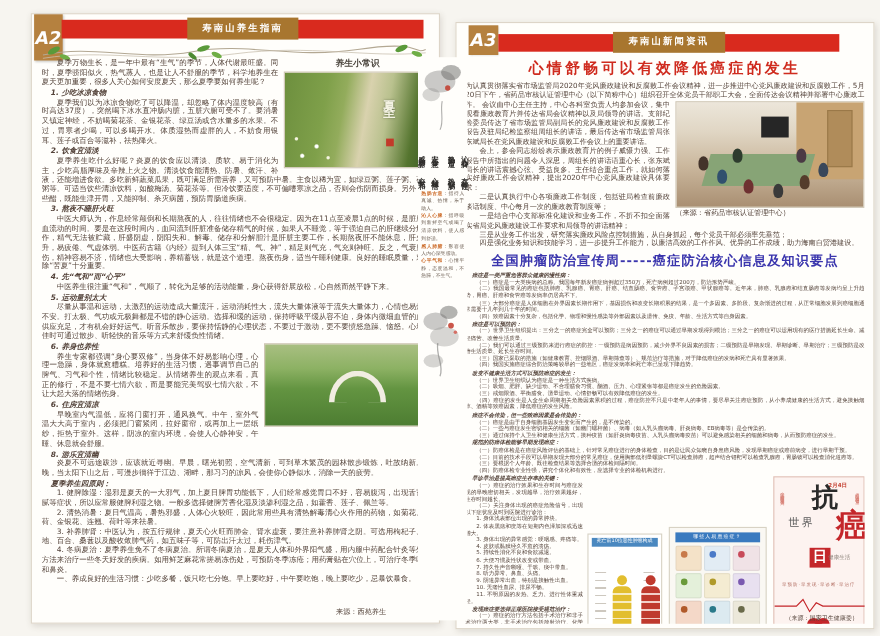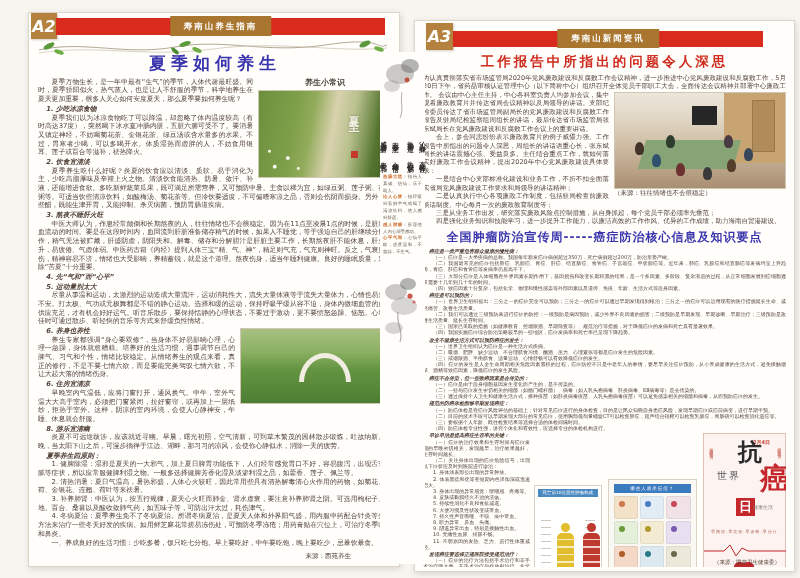--- a/index.html
+++ b/index.html
@@ -110,59 +110,59 @@
        color:#2e2c2a;letter-spacing:1.5px;}
   .idm-gap{width:4px;}
   .spine-notes{margin:12px 3px 0;font-size:4.4px;line-height:1.55;color:#6a5c50;text-align:justify;}
   .spine-notes b{color:#cc6a28;}
   .vine-wrap{position:absolute;}
 </style>
 </head>
 <body>
 
 <div class="page" id="page-left">
-  <div class="code-box" style="left:2px;top:0;width:26px;height:26px;">A2</div>
+  <div class="code-box" style="left:2px;top:0;width:26px;height:42px;">A2</div>
   <div class="banner" style="left:27px;top:5px;right:14px;">
     <div class="banner-box">寿南山养生指南</div>
   </div>
   <div class="vine-wrap" style="left:6px;top:23px;width:356px;height:24px;">
     <svg width="356" height="24" viewBox="0 0 356 24">
       <path d="M4,14 C50,4 90,20 140,11 S230,18 290,9 S340,14 352,9" stroke="#b3a893" fill="none" stroke-width="1"></path>
       <path d="M4,17 C60,8 110,22 178,13 S300,17 352,12" stroke="#c8bfae" fill="none" stroke-width="0.7"></path>
       <ellipse cx="14" cy="10" rx="6" ry="2.6" fill="#5a9a3a" transform="rotate(-28 14 10)"></ellipse>
       <ellipse cx="24" cy="16" rx="5" ry="2.2" fill="#6fae46" transform="rotate(20 24 16)"></ellipse>
       <ellipse cx="150" cy="8" rx="6" ry="2.4" fill="#5a9a3a" transform="rotate(-18 150 8)"></ellipse>
       <ellipse cx="162" cy="14" rx="5" ry="2.2" fill="#6fae46" transform="rotate(24 162 14)"></ellipse>
       <ellipse cx="140" cy="15" rx="4.5" ry="2" fill="#4d8a32" transform="rotate(40 140 15)"></ellipse>
       <ellipse cx="330" cy="8" rx="6" ry="2.6" fill="#5a9a3a" transform="rotate(-24 330 8)"></ellipse>
       <ellipse cx="344" cy="13" rx="5" ry="2.2" fill="#6fae46" transform="rotate(18 344 13)"></ellipse>
     </svg>
   </div>
 
   <div class="content b1" id="pl-content">
-    <h1 class="main-title">夏季如何养生</h1>
 
     <div class="tips-float">
       <div class="tips-label">养生小常识</div>
       <div class="photo photo-xiazhi">
         <span class="xiazhi-text">夏至</span>
         <span class="xiazhi-seal"></span>
       </div>
     </div>
 
     <p class="bp">夏季万物生长，是一年中最有“生气”的季节，人体代谢最旺盛。同时，夏季骄阳似火，热气蒸人，也是让人不舒服的季节，科学地养生在夏天更加重要，很多人关心如何安度夏天，那么夏季要如何养生呢？</p>
 
     <div>
         <div class="sec-h">1. 少吃冰凉食物</div>
         <p class="bp">夏季我们以为冰凉食物吃了可以降温，却忽略了体内温度较高（有时高达37度），突然喝下冰水直冲肠内脏，五脏六腑可受不了。要消暑又镇定神经，不妨喝菊花茶、金银花茶、绿豆汤或含水量多的水果。不过，胃寒者少喝，可以多喝开水。体质湿热而虚胖的人，不妨食用银耳、莲子或百合等滋补，祛热降火。</p>
         <div class="sec-h">2. 饮食宜清淡</div>
         <p class="bp">夏季养生吃什么好呢？炎夏的饮食应以清淡、质软、易于消化为主，少吃高脂厚味及辛辣上火之物。清淡饮食能清热、防暑、敛汗、补液，还能增进食欲。多吃新鲜蔬菜瓜果，既可满足所需营养，又可预防中暑。主食以稀为宜，如绿豆粥、莲子粥、荷叶粥等。可适当饮些清凉饮料，如酸梅汤、菊花茶等。但冷饮要适度，不可偏嗜寒凉之品，否则会伤阴而损身。另外，吃些醋，既能生津开胃，又能抑制、杀灭病菌，预防胃肠道疾病。</p>
         <div class="sec-h">3. 熬夜不睡肝火旺</div>
         <p class="bp">中医大师认为，作息经常颠倒和长期熬夜的人，往往情绪也不会很稳定。因为在11点至凌晨1点的时候，是脏腑气血流动的时间。要是在这段时间内，血回流到肝脏准备储存精气的时候，如果人不睡觉，等于强迫自己的肝继续分解工作，精气无法被贮藏，肝盛阴虚，阴阳失和。解毒、储存和分解胆汁是肝脏主要工作，长期熬夜肝不能休息，肝火上升，易疲倦、气虚体弱。中医药古籍《内经》提到人体三宝“精、气、神”，精足则气充，气充则神旺。反之，气衰则神伤，精神容易不济，情绪也大受影响，养精蓄锐，就是这个道理。熬夜伤身，适当午睡利健康。良好的睡眠质量，对解除“苦夏”十分重要。</p>
         <div class="sec-h">4. 先“气和”而“心平”</div>
+        <p class="bp">中医养生很注重“气和”，气顺了，转化为足够的活动能量，身心获得舒展放松，心自然而然平静下来。</p>
         <div class="sec-h">5. 运动量别太大</div>
         <p class="bp">尽量从事温和运动，太激烈的运动造成大量流汗，运动消耗性大，流失大量体液等于流失大量体力，心情也易烦躁不安。打太极、气功或元极舞都是不错的静心运动。选择和缓的运动，保持呼吸平缓从容不迫，身体内微细血管的血液供应充足，才有机会好好运气。听音乐散步，要保持恬静的心理状态，不要过于激动，更不要愤怒急躁、恼怒。心境不佳时可通过散步、听轻快的音乐等方式来舒缓负性情绪。</p>
       </div>
 
     <div class="yoga-float">
       <div class="photo photo-yoga">
         <div class="yoga-fig"></div>
       </div>
     </div>
 
@@ -190,46 +190,46 @@
   <div class="src-line" style="right:48px;bottom:5px;">来源：西苑养生</div>
 </div>
 
 <div class="page" id="page-right">
   <div class="code-box" style="left:11px;top:2px;width:27px;height:27px;">A3</div>
   <div class="banner" style="left:38px;top:10px;right:31px;height:16px;">
     <div class="banner-box" style="height:19px;line-height:19px;">寿南山新闻资讯</div>
   </div>
 
   <div class="content" id="pr-content">
-    <h2 class="t-red" style="margin-top:8px;">工作报告中所指出的问题令人深思</h2>
+    <h2 class="t-red" style="margin-top:8px;">心情舒畅可以有效降低癌症的发生</h2>
 
     <div class="a1">
       <p class="bp" style="display:inline;">为认真贯彻落实省市场监管局2020年党风廉政建设和反腐败工作会议精神，进一步推进中心党风廉政建设和反腐败工作，5月20日下午，省药品审核认证管理中心（以下简称中心）组织召开全体党员干部职工大会，全面传达会议精神并部署中心廉政工作。</p>
       <div class="meeting-float">
         <div class="photo photo-meeting">
           <div class="mt-wall"></div>
           <div class="mt-door"></div>
           <div class="mt-tv"></div>
           <div class="mt-table"></div>
           <div class="mt-p" style="left:12%;top:52%;background:#43332a;"></div>
           <div class="mt-p" style="left:22%;top:64%;background:#31506e;"></div>
           <div class="mt-p" style="left:36%;top:74%;background:#6e3131;"></div>
           <div class="mt-p" style="left:52%;top:78%;background:#3a3a3a;"></div>
           <div class="mt-p" style="left:66%;top:70%;background:#553d2c;"></div>
           <div class="mt-p" style="left:76%;top:58%;background:#39475a;"></div>
           <div class="mt-p" style="left:64%;top:44%;background:#4a3a44;"></div>
           <div class="mt-p" style="left:30%;top:44%;background:#2e3c2e;"></div>
         </div>
-        <div class="photo-src">（来源：往往情绪也不会很稳定）</div>
+        <div class="photo-src">（来源：省药品审核认证管理中心）</div>
       </div>
       <span>会议由中心主任主持，中心各科室负责人均参加会议，集中观看廉政教育片并传达省局会议精神以及局领导的讲话。支部纪检委员传达了省市场监管局副局长的党风廉政建设和反腐败工作报告及驻局纪检监察组周组长的讲话，最后传达省市场监管局张东斌局长在党风廉政建设和反腐败工作会议上的重要讲话。</span>
       <div>
           <p class="bp">会上，参会同志纷纷表示廉政教育片的例子威慑力强、工作报告中所指出的问题令人深思，周组长的讲话语重心长，张东斌局长的讲话震撼心弦、受益良多。主任结合重点工作，就如何落实好廉政工作会议精神，提出2020年中心党风廉政建设具体要求：</p>
+          <p class="bp">二是认真执行中心各项廉政工作制度，包括驻局检查前廉政谈话制度、中心每月一次的廉政教育制度等；</p>
           <p class="bp">一是结合中心支部标准化建设和业务工作，不折不扣全面落实省局党风廉政建设工作要求和局领导的讲话精神；</p>
-          <p class="bp">二是认真执行中心各项廉政工作制度，包括驻局检查前廉政谈话制度、中心每月一次的廉政教育制度等；</p>
           <p class="bp">三是从业务工作出发，研究落实廉政风险点控制措施，从自身抓起，每个党员干部必须率先垂范；</p>
           <p class="bp">四是强化业务知识和技能学习，进一步提升工作能力，以廉洁高效的工作作风、优异的工作成绩，助力海南自贸港建设。</p>
         </div>
     </div>
 
     <h2 class="t-blue">全国肿瘤防治宣传周-----癌症防治核心信息及知识要点</h2>
 
     <div class="a2">
       <div></div>
       <div class="sec-h">癌症是一类严重危害群众健康的慢性病：</div>

